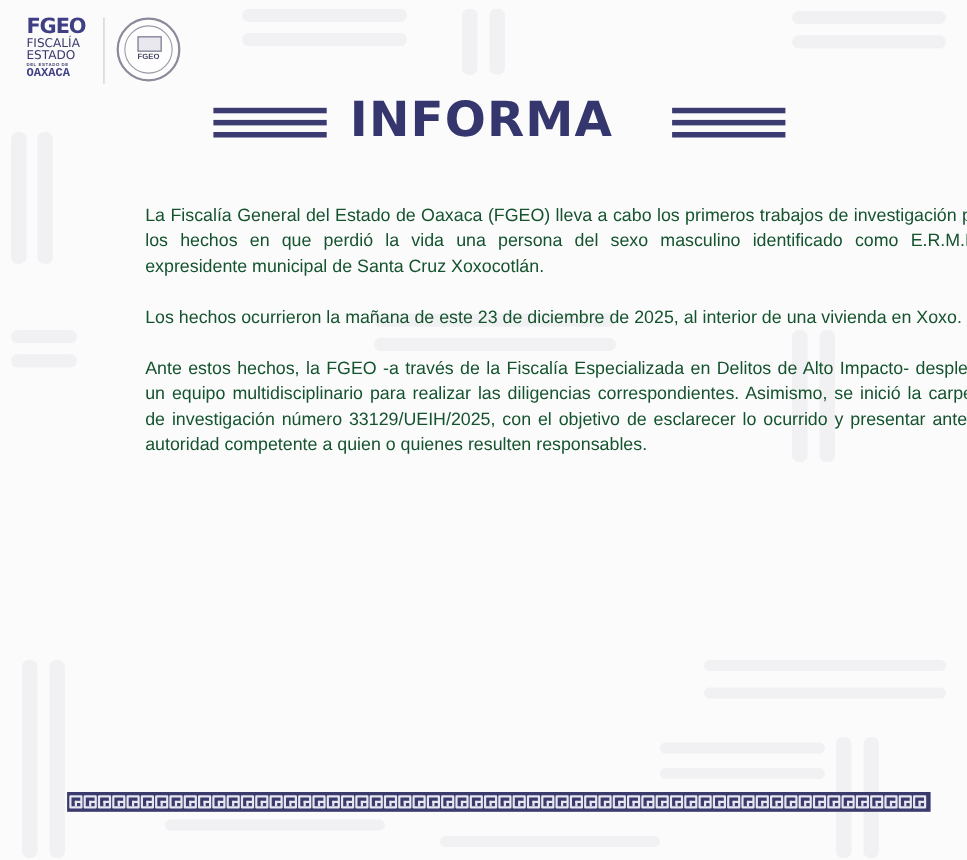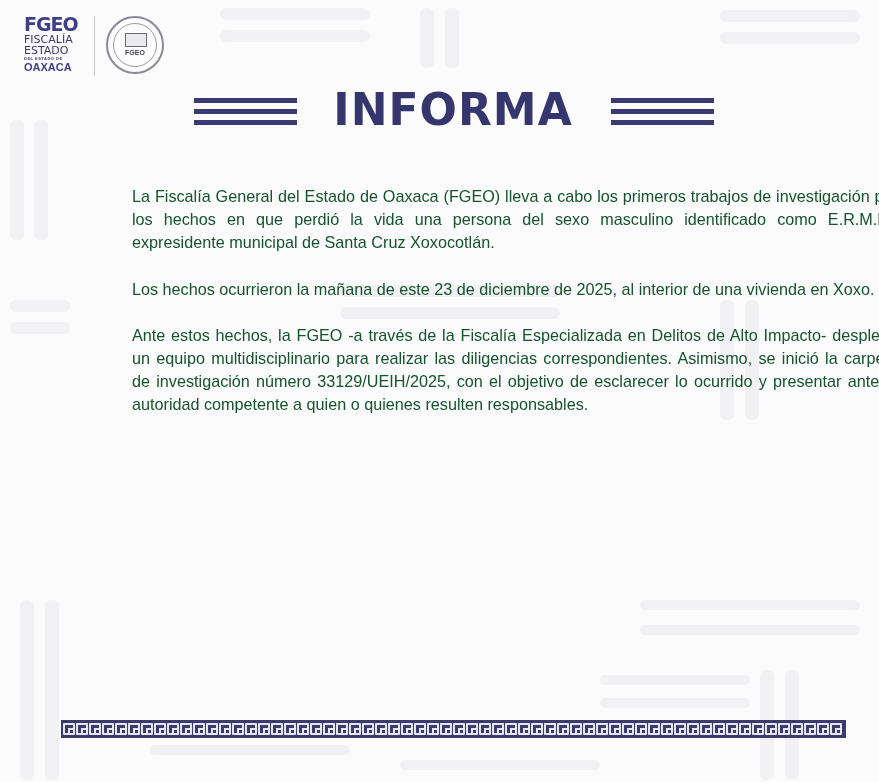--- a/index.html
+++ b/index.html
@@ -14,38 +14,38 @@
   .logo {
     position:absolute; left:24px; top:14px; width:150px; height:64px;
   }
   .logo .word {
     position:absolute; left:0; top:0; width:62px;
     color:#3a3a7a; font-weight:bold;
   }
   .logo .fgeo { font-size:19px; letter-spacing:-1px; line-height:20px; font-family:"DejaVu Sans", sans-serif; font-weight:bold; color:#3f3f86; }
   .logo .fis { font-size:11px; line-height:11px; color:#3a3a6c; font-family:"DejaVu Sans", sans-serif; font-weight:normal; }
   .logo .small { font-size:4px; line-height:6px; color:#3a3a6c; letter-spacing:0.5px; }
-  .logo .oax { font-size:11px; line-height:11px; color:#3f3f86; font-family:Liberation Sans, sans-serif; font-weight:bold; }
+  .logo .oax { font-size:11px; line-height:11px; color:#3f3f86; font-family:Liberation Mono, monospace; font-weight:bold; }
   .logo .divider { position:absolute; left:70px; top:2px; width:1px; height:60px; background:#c9c9cf; }
   .seal {
     position:absolute; left:82px; top:2px; width:58px; height:58px;
     border-radius:50%; border:2px solid #8a8a9a; box-sizing:border-box; background:#fdfdfd;
   }
   .seal .inner { position:absolute; left:5px; top:5px; right:5px; bottom:5px; border-radius:50%; border:1px solid #9a9aa8; }
   .seal .bldg { position:absolute; left:17px; top:15px; width:20px; height:12px; border:1px solid #6b6b80; background:#e8e8ee; }
   .seal .txt { position:absolute; left:0; right:0; top:31px; text-align:center; font-size:7px; font-weight:bold; color:#444466; }
   .header {
     position:absolute; left:194px; top:88px; width:520px; height:48px;
   }
   .bars { position:absolute; top:10px; width:103px; }
   .bars span { display:block; height:5px; background:#3b3b72; margin-bottom:6px; }
   .bars.left { left:0; }
   .bars.right { right:0; }
   .title {
-    position:absolute; left:124px; top:-4px; width:270px; text-align:center;
+    position:absolute; left:124px; top:-4px; width:270px; text-align:left;
     font-family:"DejaVu Sans", sans-serif; font-weight:bold; font-size:44px;
     color:#36366e; letter-spacing:1px;
   }
   .content {
     position:absolute; left:88px; top:185px; width:766px;
     font-size:16.2px; line-height:23.2px; color:#14532d; text-align:justify;margin-left:44px;
   }
   .content p { margin:0 0 23px 0; }
   .border {
     position:absolute; left:61px; top:720px; width:785px; height:18px;

